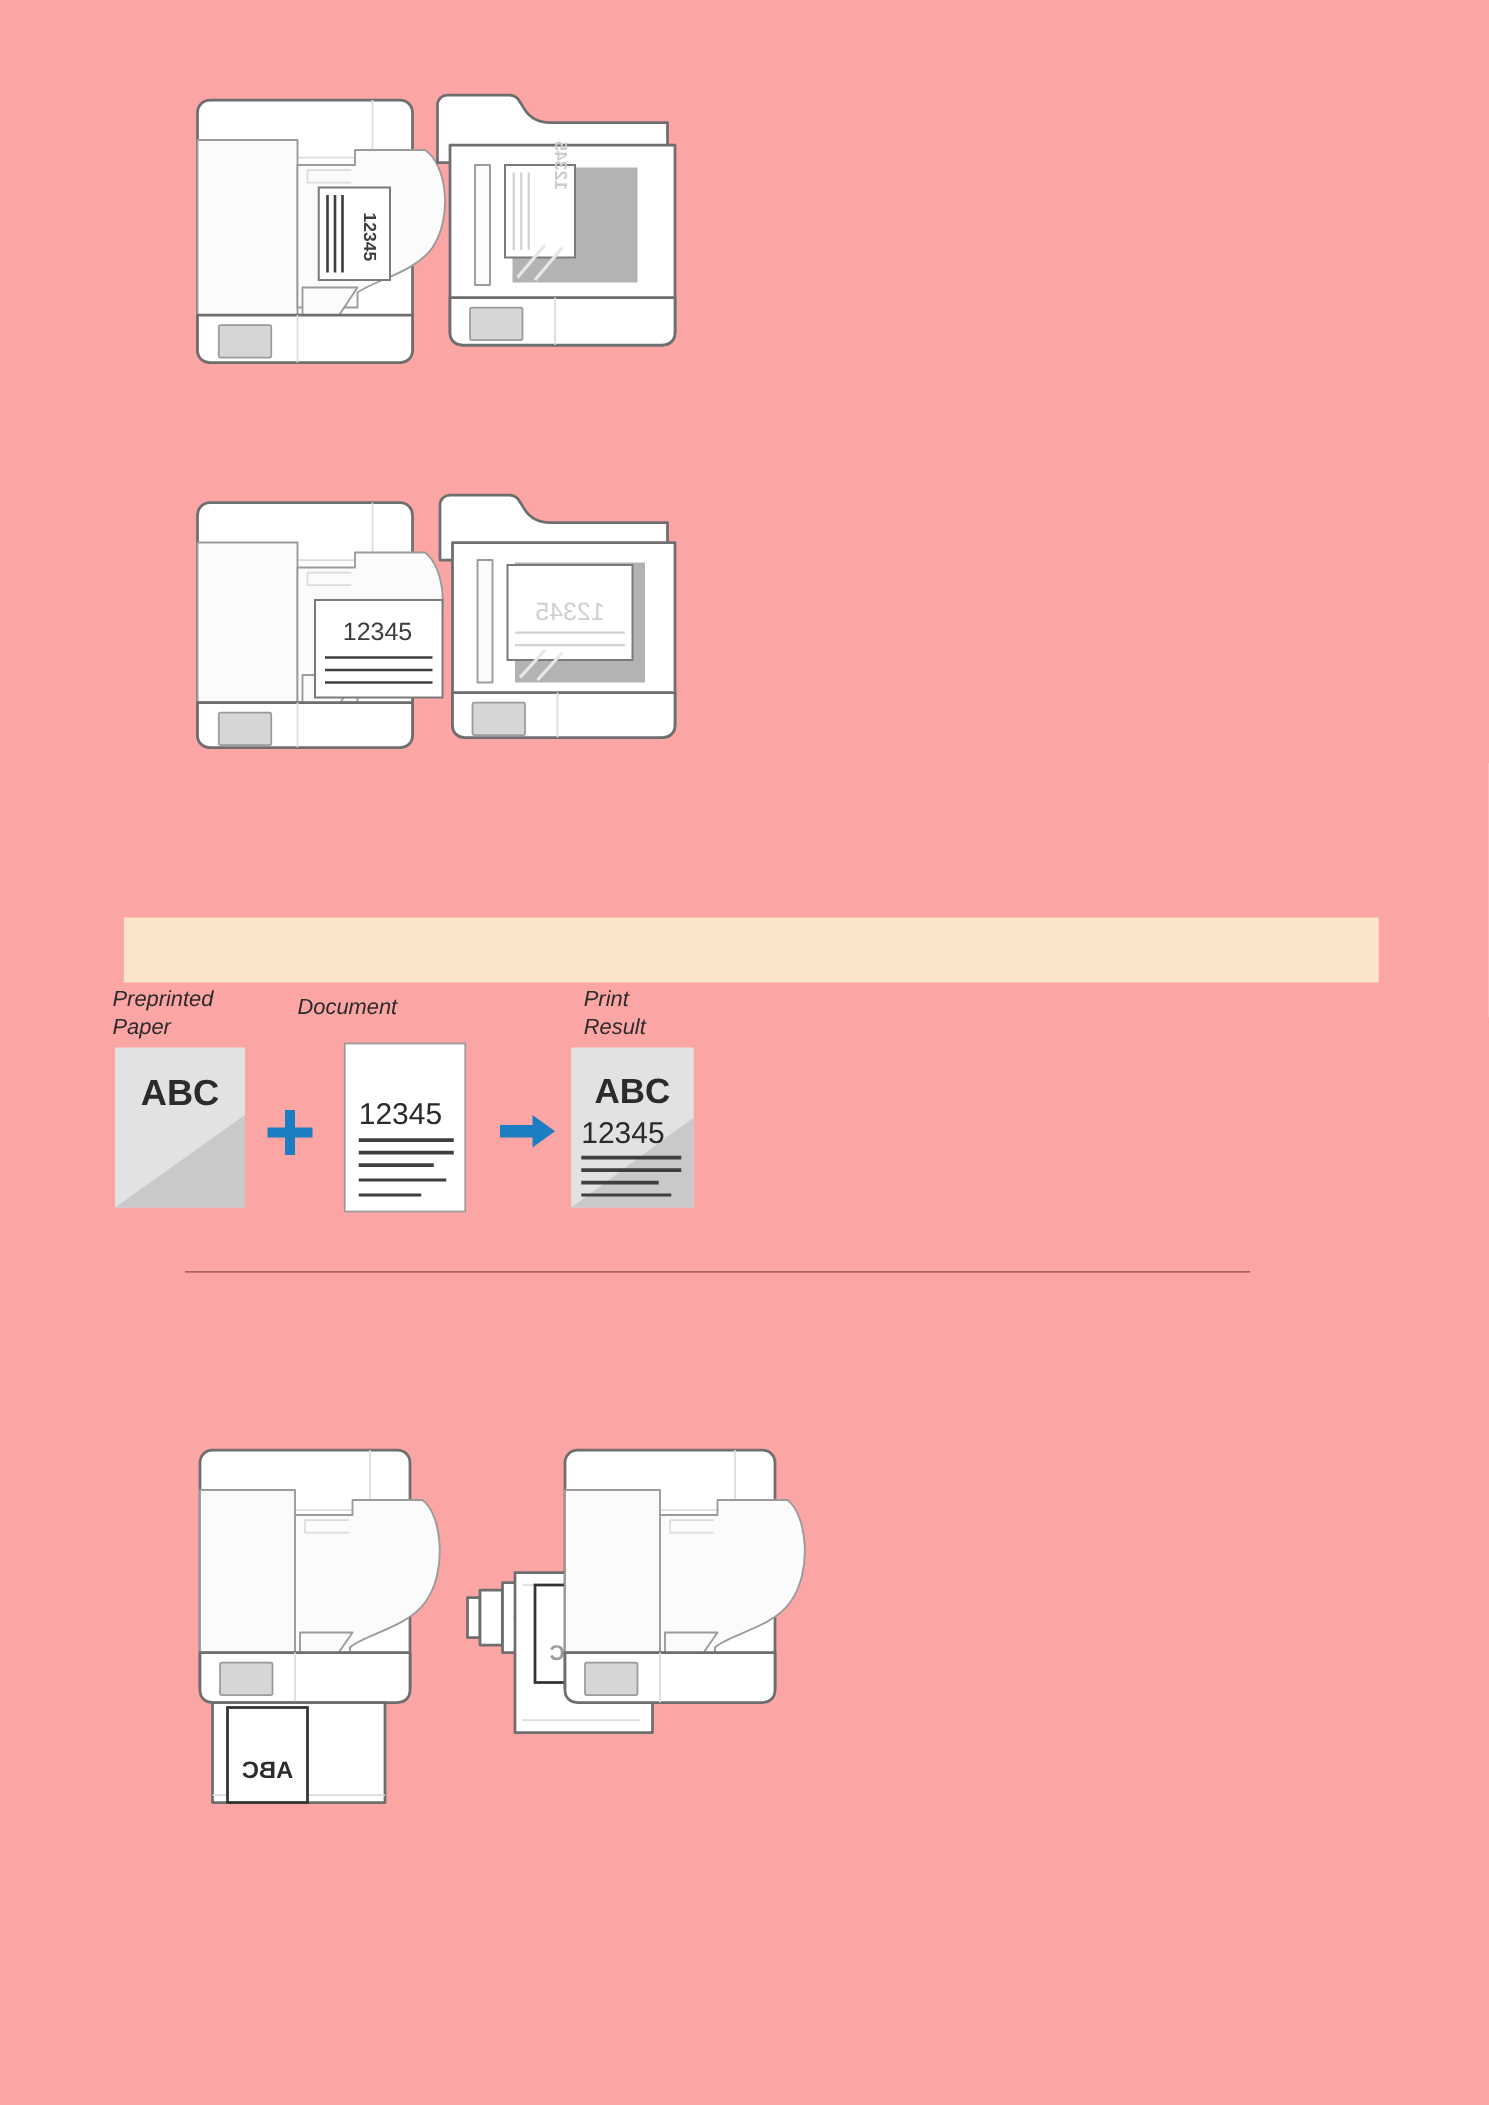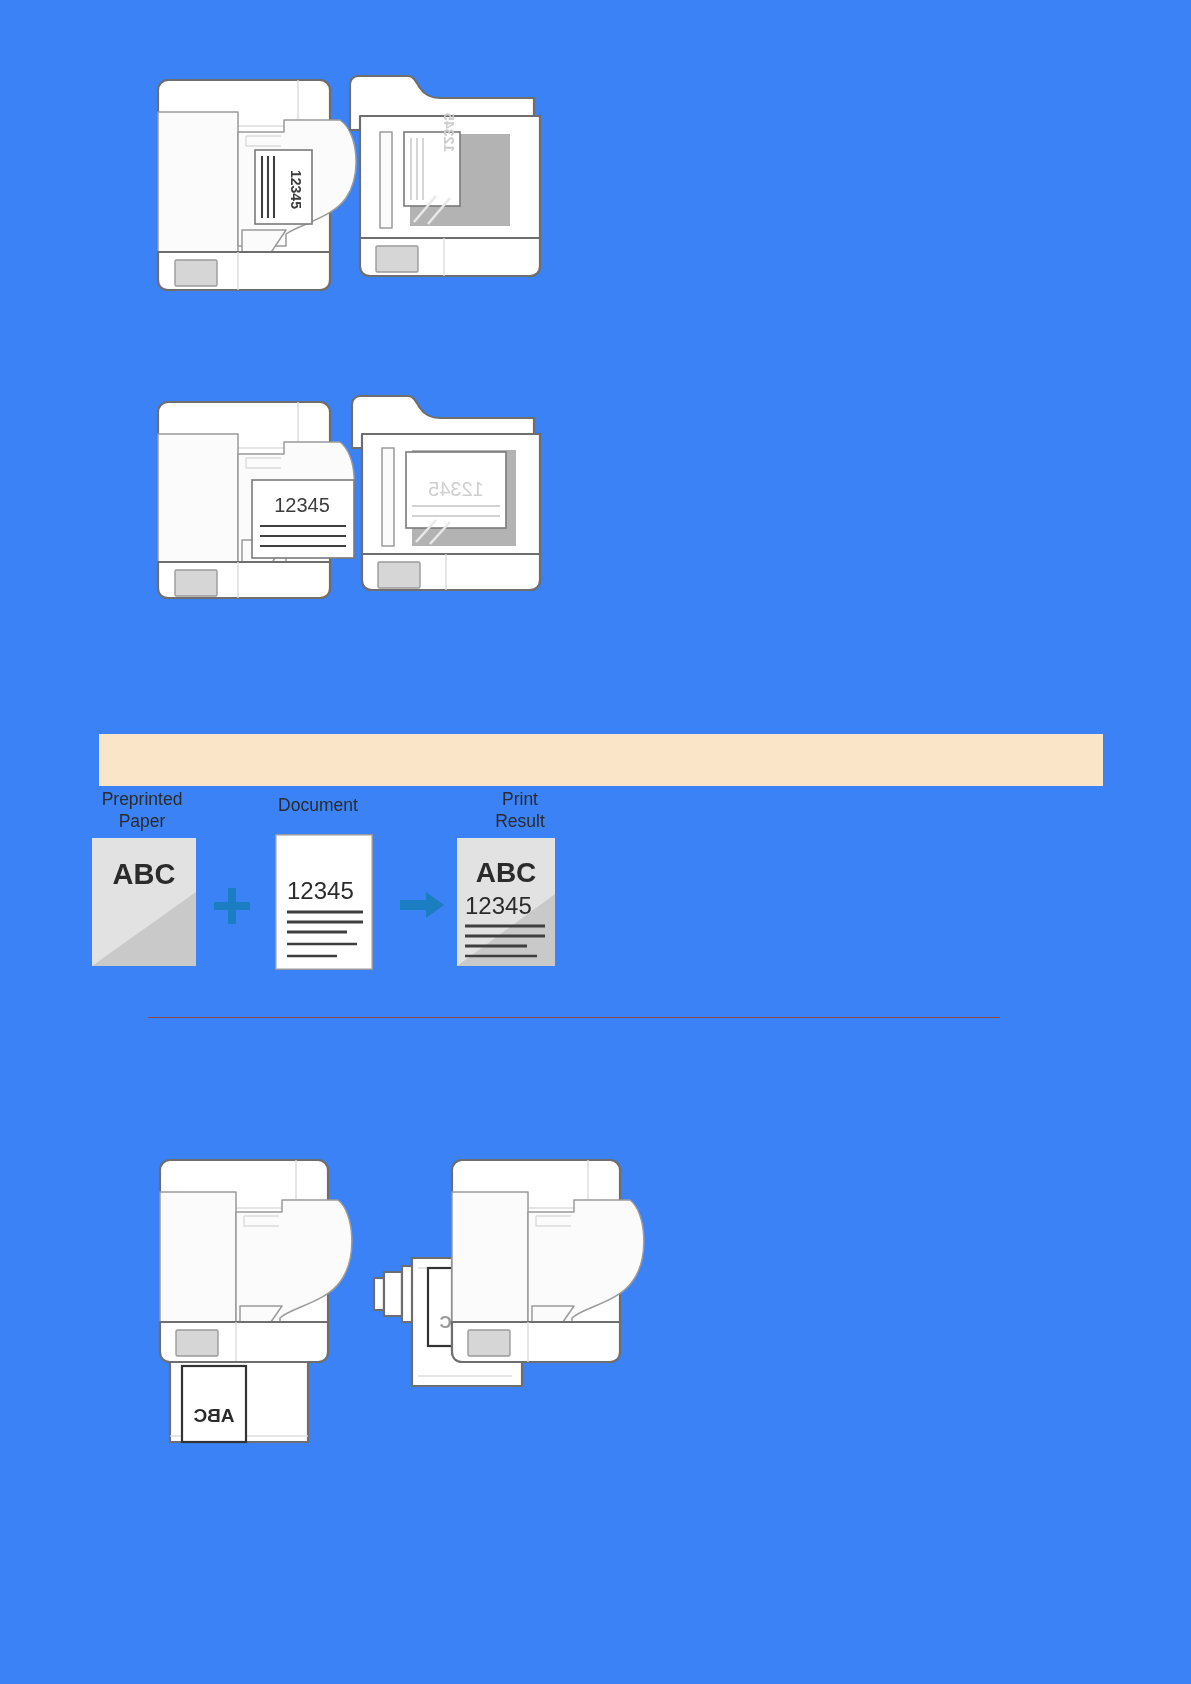--- a/index.html
+++ b/index.html
@@ -11,21 +11,21 @@
     width: 1191px;
     height: 1684px;
     position: relative;
     font-family: "Liberation Sans", sans-serif;
     color: #231f20;
     overflow: hidden;
   }
   .page {
     position: absolute;
     inset: 0;
-    background: #3b82f6;
+    background: #fca5a5;
   }
 
   
   .figure {
     position: absolute;
   }
   svg { display: block; overflow: visible; }
 
   
   .callout-band {
@@ -49,26 +49,27 @@
 
   
   #preprint-diagram {
     left: 90px;
     top: 782px;
     width: 560px;
     height: 200px;
   }
   .pp-label {
     position: absolute;
-    text-align: center;
+    text-align: left;
     font-size: 17.5px;
     line-height: 1.28;
     color: #2b2b2b;
     font-family: "Liberation Sans", sans-serif;
     white-space: pre-line;
+    font-style: italic;
   }
   .pp-card {
     position: absolute;
   }
   .pp-op {
     position: absolute;
     color: #1b7ec2;
   }
 </style>
 </head>

